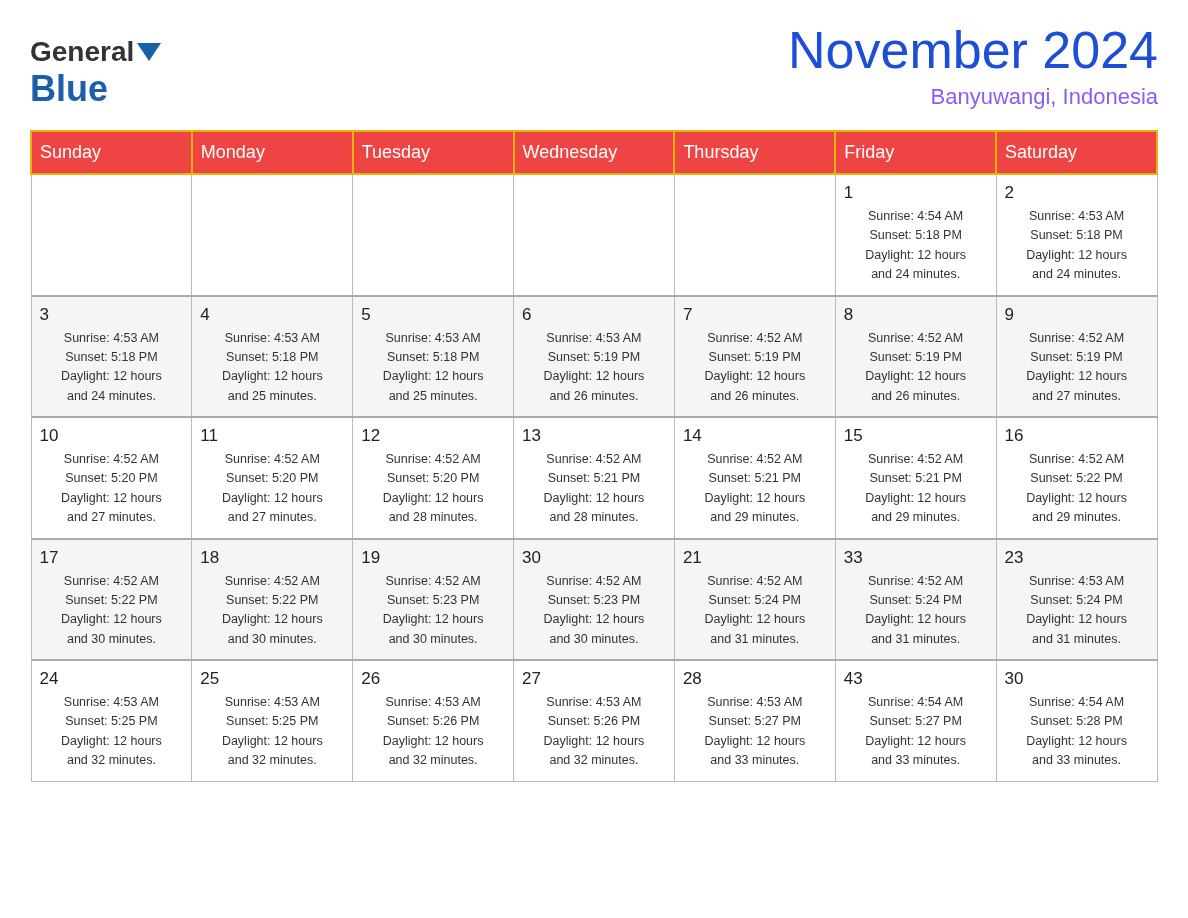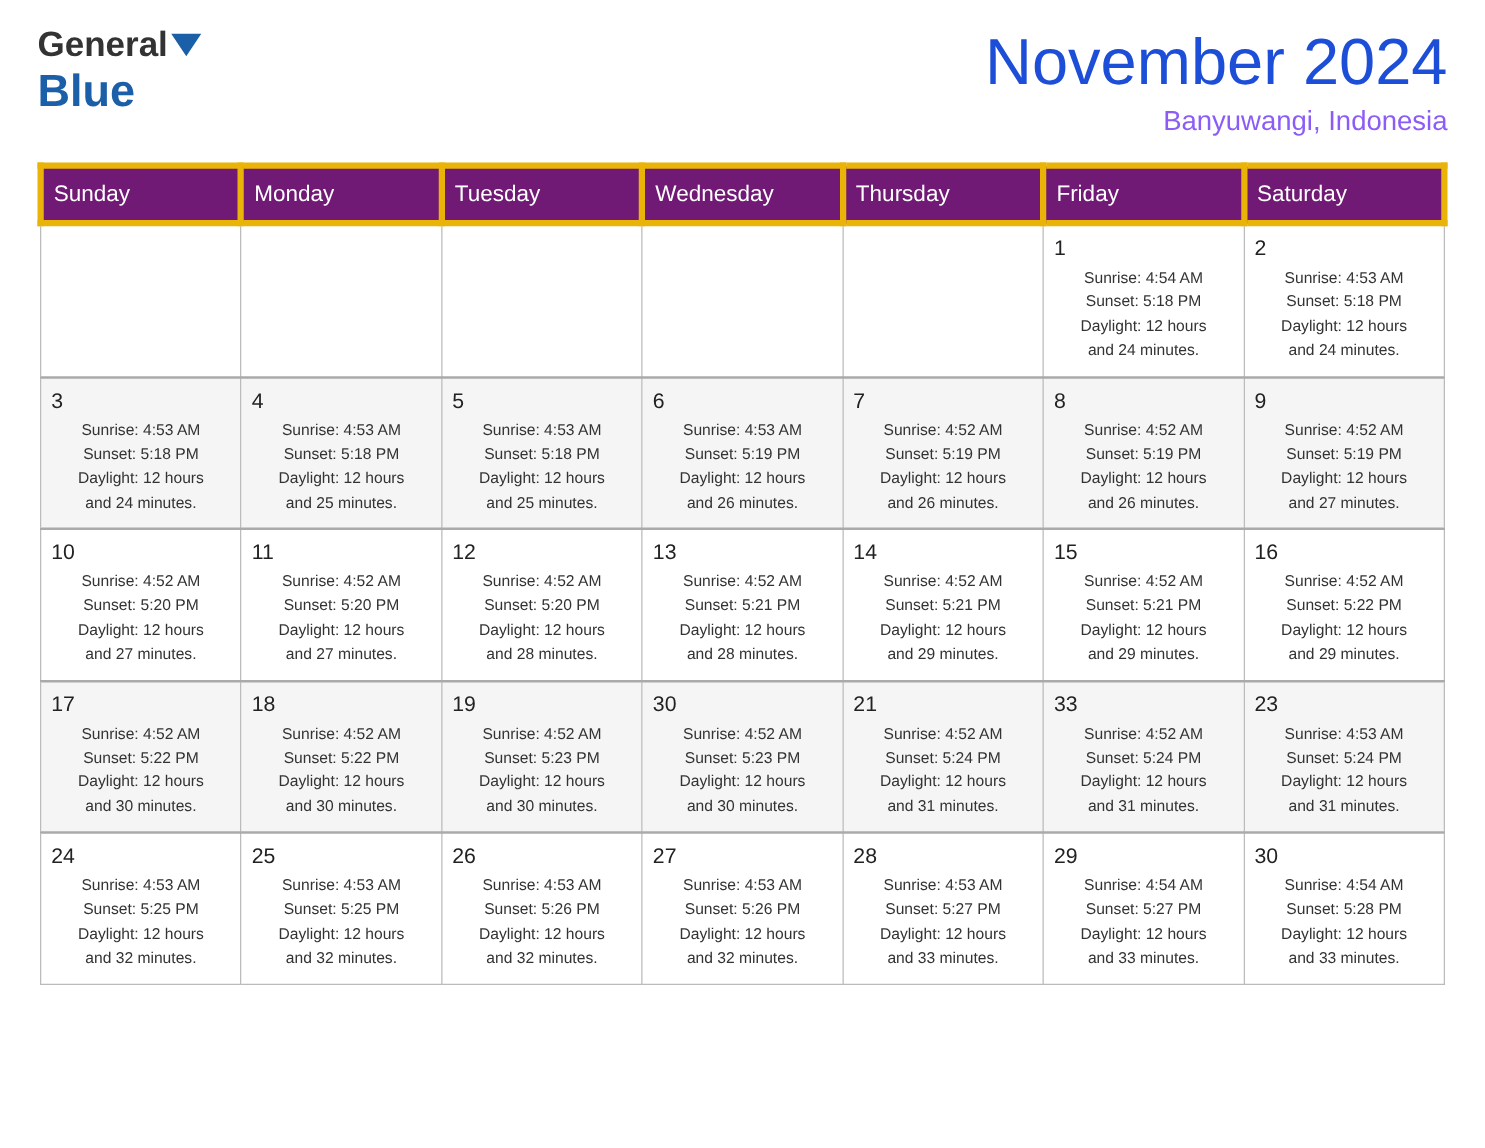--- a/index.html
+++ b/index.html
@@ -6,21 +6,21 @@
     body {
       font-family: Arial, sans-serif;
       background: #fff;
       width: 1188px;
       min-height: 918px;
       padding: 20px 30px;
     }
     .header {
       display: flex;
       justify-content: space-between;
-      align-items: flex-start;
+      align-items: flex-end;
       margin-bottom: 20px;
     }
     .logo {
       display: flex;
       flex-direction: column;
       align-items: flex-start;
     }
     .logo-text {
       font-size: 28px;
       font-weight: bold;
@@ -55,27 +55,27 @@
       font-size: 22px;
       color: #8b5cf6;
       margin-top: 4px;
     }
     .calendar-table {
       width: 100%;
       border-collapse: collapse;
       border: 1px solid #999;
     }
     .calendar-table th {
-      background-color: #701a75;
+      background-color: #ef4444;
       color: #fff;
       padding: 10px 8px;
       text-align: left;
       font-size: 18px;
       font-weight: normal;
-      border: 5px solid #eab308;
+      border: 2px solid #eab308;
     }
     .calendar-table td {
       vertical-align: top;
       padding: 8px 8px 10px 8px;
       border: 1px solid #bbb;
       width: calc(100% / 7);
       min-height: 100px;
       height: 120px;
     }
     .day-number {
@@ -255,21 +255,21 @@
         </td>
         <td>
           <span class="day-number">27</span>
           <div class="day-info">Sunrise: 4:53 AM<br>Sunset: 5:26 PM<br>Daylight: 12 hours<br>and 32 minutes.</div>
         </td>
         <td>
           <span class="day-number">28</span>
           <div class="day-info">Sunrise: 4:53 AM<br>Sunset: 5:27 PM<br>Daylight: 12 hours<br>and 33 minutes.</div>
         </td>
         <td>
-          <span class="day-number">29</span>
+          <span class="day-number">43</span>
           <div class="day-info">Sunrise: 4:54 AM<br>Sunset: 5:27 PM<br>Daylight: 12 hours<br>and 33 minutes.</div>
         </td>
         <td>
           <span class="day-number">30</span>
           <div class="day-info">Sunrise: 4:54 AM<br>Sunset: 5:28 PM<br>Daylight: 12 hours<br>and 33 minutes.</div>
         </td>
       </tr>
     </tbody>
 </table>
 

